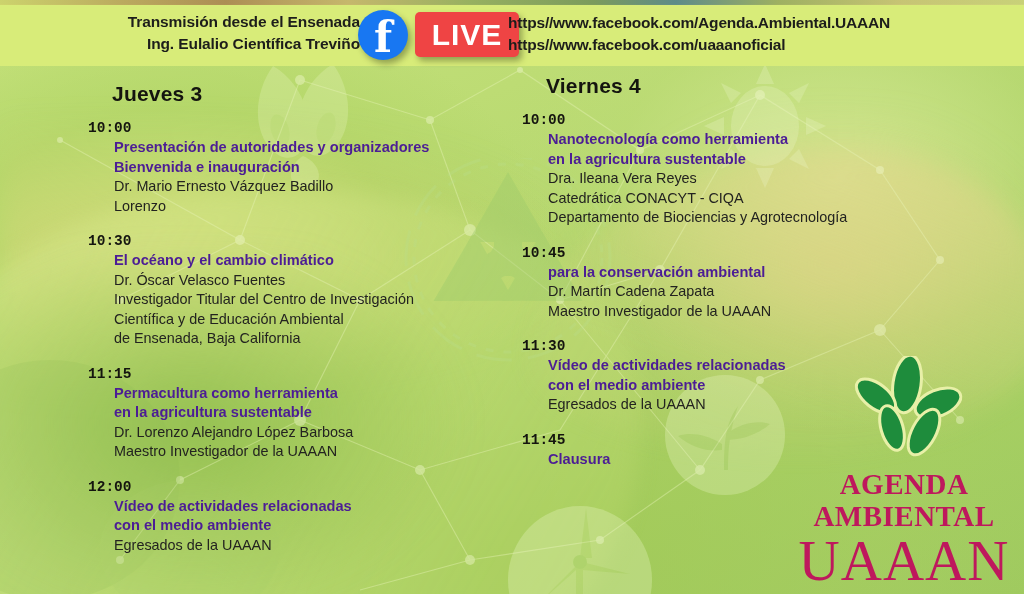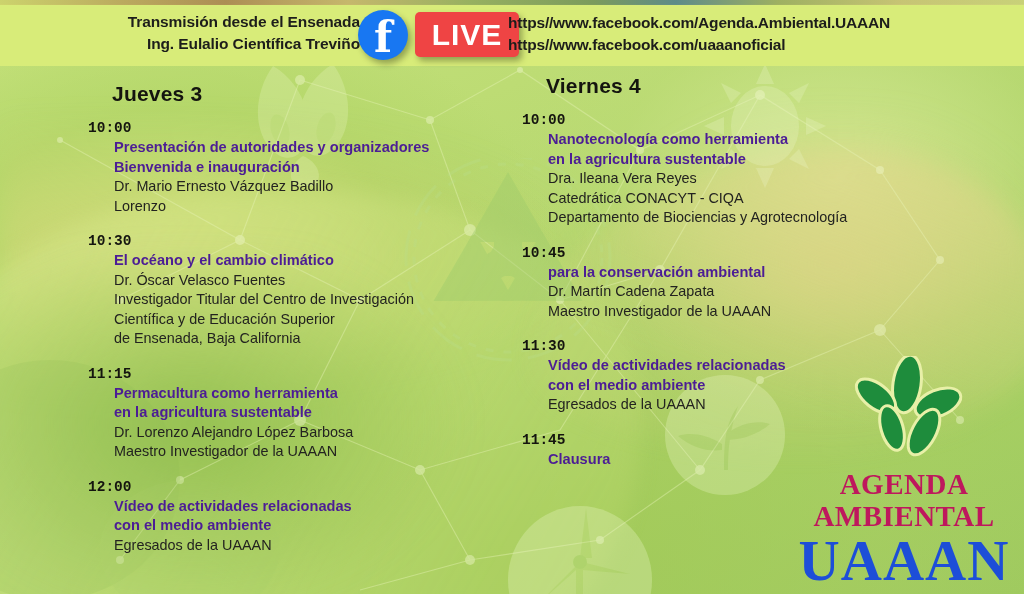--- a/index.html
+++ b/index.html
@@ -222,24 +222,24 @@
   .logo-line1, .logo-line2 {
     font-family: "Liberation Serif", serif;
     font-weight: bold;
     font-size: 29px;
     line-height: 32px;
     color: #be185d;
     letter-spacing: 0.5px;
   }
   .logo-line3 {
     font-family: "Liberation Serif", serif;
-    font-weight: bold;
+    font-weight: normal;
     font-size: 57px;
     line-height: 58px;
-    color: #1d4ed8;
+    color: #be185d;
     letter-spacing: 1px;
   }
 
   
   .top-sliver {
     position: absolute;
     left: 0; top: 0;
     width: 1024px; height: 5px;
     background: linear-gradient(90deg,#cdd06a 0%,#b9a05a 12%,#a87f4e 22%,#c6b06a 34%,#8fa85c 46%,#6f8f58 58%,#4d7d8c 66%,#98a85e 76%,#c9c074 88%,#cbd07a 100%);
     opacity: 0.85;
@@ -411,21 +411,21 @@
             <div class="slot-sub-line">Dr. Mario Ernesto Vázquez Badillo</div>
             <div class="slot-sub-line">Lorenzo</div>
           </div>
         </div>
         <div class="slot">
           <div class="slot-time">10:30</div>
           <div class="slot-body">
             <div class="slot-title-line">El océano y el cambio climático</div>
             <div class="slot-sub-line">Dr. Óscar Velasco Fuentes</div>
             <div class="slot-sub-line">Investigador Titular del Centro de Investigación</div>
-            <div class="slot-sub-line">Científica y de Educación Superior</div>
+            <div class="slot-sub-line">Científica y de Educación Ambiental</div>
             <div class="slot-sub-line">de Ensenada, Baja California</div>
           </div>
         </div>
         <div class="slot">
           <div class="slot-time">11:15</div>
           <div class="slot-body">
             <div class="slot-title-line">Permacultura como herramienta</div>
             <div class="slot-title-line">en la agricultura sustentable</div>
             <div class="slot-sub-line">Dr. Lorenzo Alejandro López Barbosa</div>
             <div class="slot-sub-line">Maestro Investigador de la UAAAN</div>

